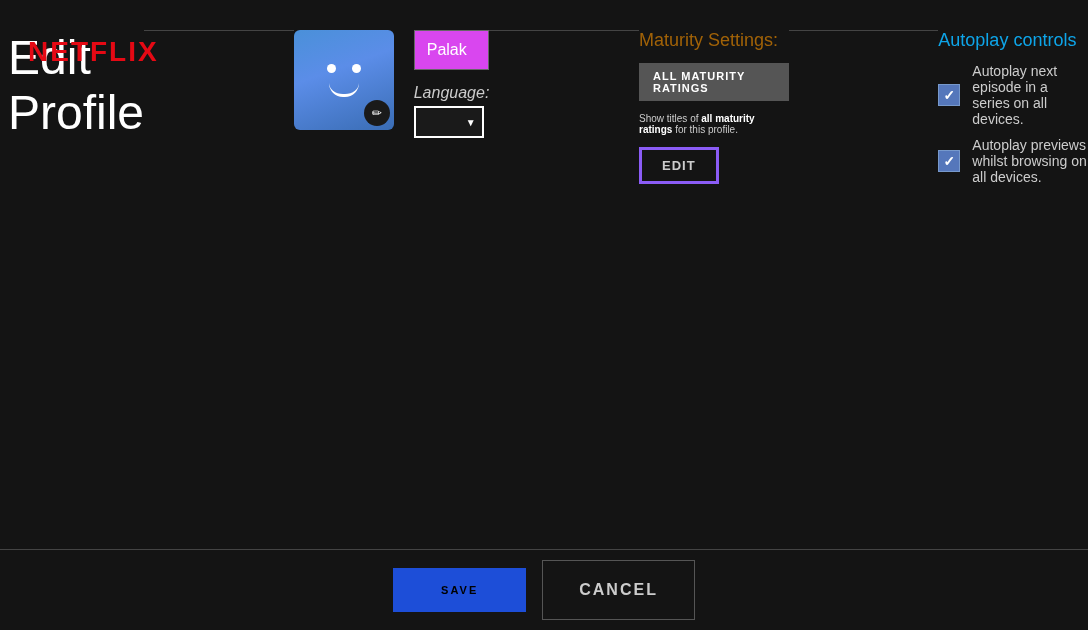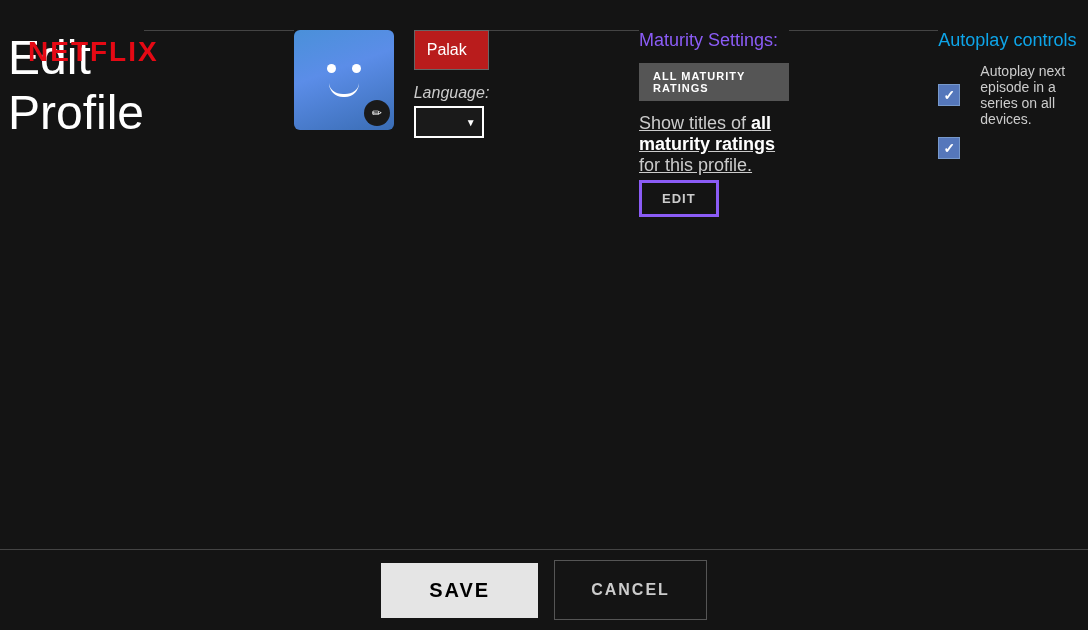--- a/index.html
+++ b/index.html
@@ -127,21 +127,21 @@
     
     .profile-fields {
       display: flex;
       flex-direction: column;
       gap: 14px;
       flex: 1;
     }
 
     .name-input {
       width: 100%;
-      background: #b91c1c;
+      background: #d946ef;
       border: 1px solid #666;
       color: #fff;
       font-size: 16px;
       padding: 10px 12px;
       outline: none;
     }
 
     .language-label {
       font-size: 16px;
       color: #ccc;
@@ -186,40 +186,39 @@
     }
 
     
     .maturity-section {
       width: 430px;
       margin-bottom: 18px;
     }
 
     .maturity-title {
       font-size: 18px;
-      color: #8b5cf6;
+      color: #a16207;
       margin-bottom: 12px;
     }
 
     .maturity-badge {
       display: inline-block;
       background: #555;
       color: #fff;
       font-size: 11px;
       font-weight: 700;
       letter-spacing: 1px;
       padding: 7px 14px;
       margin-bottom: 12px;
     }
 
     .maturity-desc {
-      font-size: 18px;
+      font-size: 10px;
       color: #ccc;
-      margin-bottom: 4px;
-      text-decoration: underline;
+      margin-bottom: 12px;
     }
 
     .maturity-desc strong {
       font-weight: 700;
       color: #fff;
     }
 
     .edit-btn {
       background: transparent;
       border: 3px solid #8b5cf6;
@@ -247,21 +246,21 @@
 
     .autoplay-title {
       font-size: 18px;
       color: #0ea5e9;
       margin-bottom: 12px;
     }
 
     .autoplay-item {
       display: flex;
       align-items: center;
-      gap: 20px;
+      gap: 12px;
       margin-bottom: 10px;
     }
 
     .checkbox-checked {
       width: 22px;
       height: 22px;
       background: #5577bb;
       border: 1px solid #7799cc;
       display: flex;
       align-items: center;
@@ -299,24 +298,24 @@
       width: 100%;
       height: 80px;
       background: #141414;
       display: flex;
       align-items: center;
       justify-content: center;
       gap: 16px;
     }
 
     .save-btn {
-      background: #e5e5e5;
+      background: #1d4ed8;
       color: #000;
       border: none;
-      font-size: 20px;
+      font-size: 11px;
       font-weight: 700;
       letter-spacing: 2px;
       padding: 16px 48px;
       cursor: pointer;
       min-width: 130px;
     }
 
     .cancel-btn {
       background: transparent;
       color: #ccc;
@@ -391,20 +390,21 @@
   <div class="autoplay-section">
     <div class="autoplay-title">Autoplay controls</div>
 
     <div class="autoplay-item">
       <div class="checkbox-checked"></div>
       <span class="autoplay-text">Autoplay next episode in a series on all devices.</span>
     </div>
 
     <div class="autoplay-item">
       <div class="checkbox-checked"></div>
+      <span class="autoplay-text">Autoplay previews whilst browsing on all devices.</span>
     </div>
   </div>
 
 </div>
 
 <div class="divider-bottom"></div>
 
 <div class="footer-buttons">
   <button class="save-btn">SAVE</button>
   <button class="cancel-btn">CANCEL</button>

